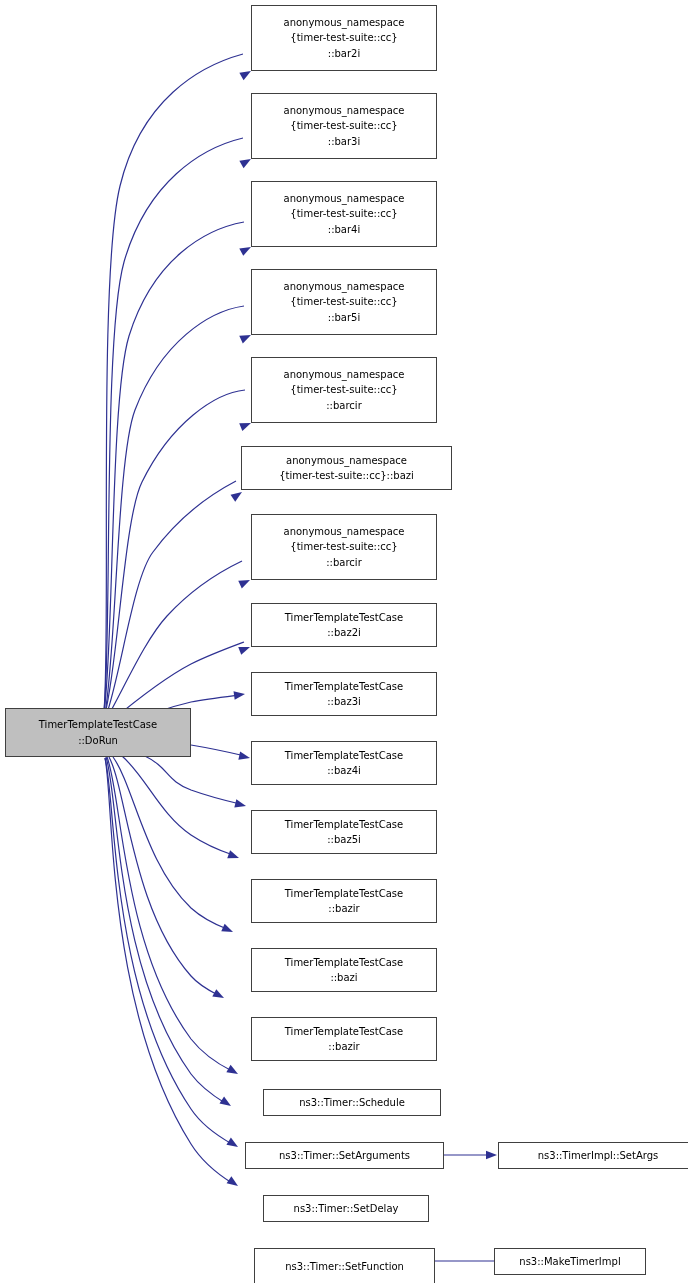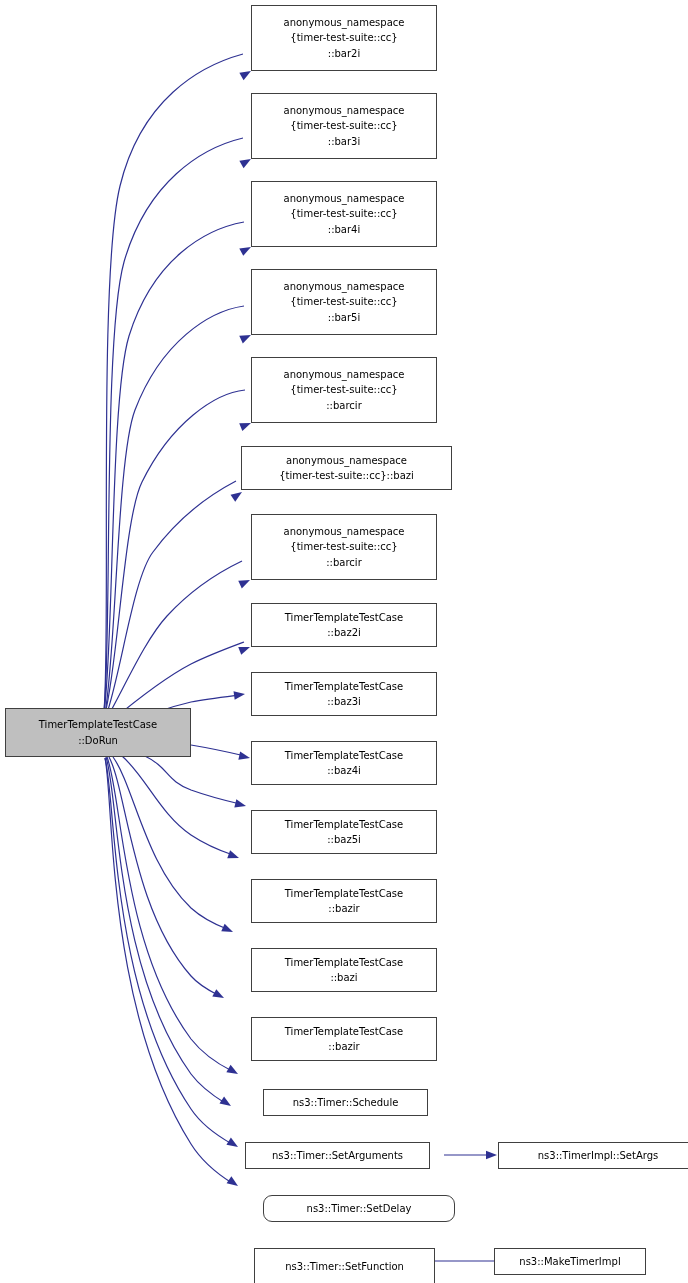--- a/index.html
+++ b/index.html
@@ -102,20 +102,20 @@
       <div class="node" style="left: 251px; top: 357px; width: 186px; height: 66px; border-color: rgb(64, 64, 64);"><span class="ln">anonymous_namespace</span><span class="ln">{timer-test-suite::cc}</span><span class="ln">::barcir</span></div>
       <div class="node" style="left: 241px; top: 446px; width: 211px; height: 44px; border-color: rgb(64, 64, 64);"><span class="ln">anonymous_namespace</span><span class="ln">{timer-test-suite::cc}::bazi</span></div>
       <div class="node" style="left: 251px; top: 514px; width: 186px; height: 66px; border-color: rgb(64, 64, 64);"><span class="ln">anonymous_namespace</span><span class="ln">{timer-test-suite::cc}</span><span class="ln">::barcir</span></div>
       <div class="node" style="left: 251px; top: 603px; width: 186px; height: 44px; border-color: rgb(64, 64, 64);"><span class="ln">TimerTemplateTestCase</span><span class="ln">::baz2i</span></div>
       <div class="node" style="left: 251px; top: 672px; width: 186px; height: 44px; border-color: rgb(64, 64, 64);"><span class="ln">TimerTemplateTestCase</span><span class="ln">::baz3i</span></div>
       <div class="node" style="left: 251px; top: 741px; width: 186px; height: 44px; border-color: rgb(64, 64, 64);"><span class="ln">TimerTemplateTestCase</span><span class="ln">::baz4i</span></div>
       <div class="node" style="left: 251px; top: 810px; width: 186px; height: 44px; border-color: rgb(64, 64, 64);"><span class="ln">TimerTemplateTestCase</span><span class="ln">::baz5i</span></div>
       <div class="node" style="left: 251px; top: 879px; width: 186px; height: 44px; border-color: rgb(64, 64, 64);"><span class="ln">TimerTemplateTestCase</span><span class="ln">::bazir</span></div>
       <div class="node" style="left: 251px; top: 948px; width: 186px; height: 44px; border-color: rgb(64, 64, 64);"><span class="ln">TimerTemplateTestCase</span><span class="ln">::bazi</span></div>
       <div class="node" style="left: 251px; top: 1017px; width: 186px; height: 44px; border-color: rgb(64, 64, 64);"><span class="ln">TimerTemplateTestCase</span><span class="ln">::bazir</span></div>
-      <div class="node" style="left: 263px; top: 1089px; width: 165px; height: 27px; border-color: rgb(64, 64, 64);"><span class="ln">ns3::Timer::Schedule</span></div>
-      <div class="node" style="left: 245px; top: 1142px; width: 185px; height: 27px; border-color: rgb(64, 64, 64);"><span class="ln">ns3::Timer::SetArguments</span></div>
-      <div class="node" style="left: 263px; top: 1195px; width: 192px; height: 27px; border-color: rgb(64, 64, 64); border-radius: 9px;"><span class="ln">ns3::Timer::SetDelay</span></div>
+      <div class="node" style="left: 263px; top: 1089px; width: 178px; height: 27px; border-color: rgb(64, 64, 64);"><span class="ln">ns3::Timer::Schedule</span></div>
+      <div class="node" style="left: 245px; top: 1142px; width: 199px; height: 27px; border-color: rgb(64, 64, 64);"><span class="ln">ns3::Timer::SetArguments</span></div>
+      <div class="node" style="left: 263px; top: 1195px; width: 166px; height: 27px; border-color: rgb(64, 64, 64);"><span class="ln">ns3::Timer::SetDelay</span></div>
       <div class="node" style="left: 254px; top: 1248px; width: 181px; height: 37px; border-color: rgb(64, 64, 64);"><span class="ln">ns3::Timer::SetFunction</span></div>
       <div class="node" style="left: 498px; top: 1142px; width: 200px; height: 27px; border-color: rgb(64, 64, 64);"><span class="ln">ns3::TimerImpl::SetArgs</span></div>
       <div class="node" style="left: 494px; top: 1248px; width: 152px; height: 27px; border-color: rgb(64, 64, 64);"><span class="ln">ns3::MakeTimerImpl</span></div>
     </div>
 </div>
 
 </body></html>

